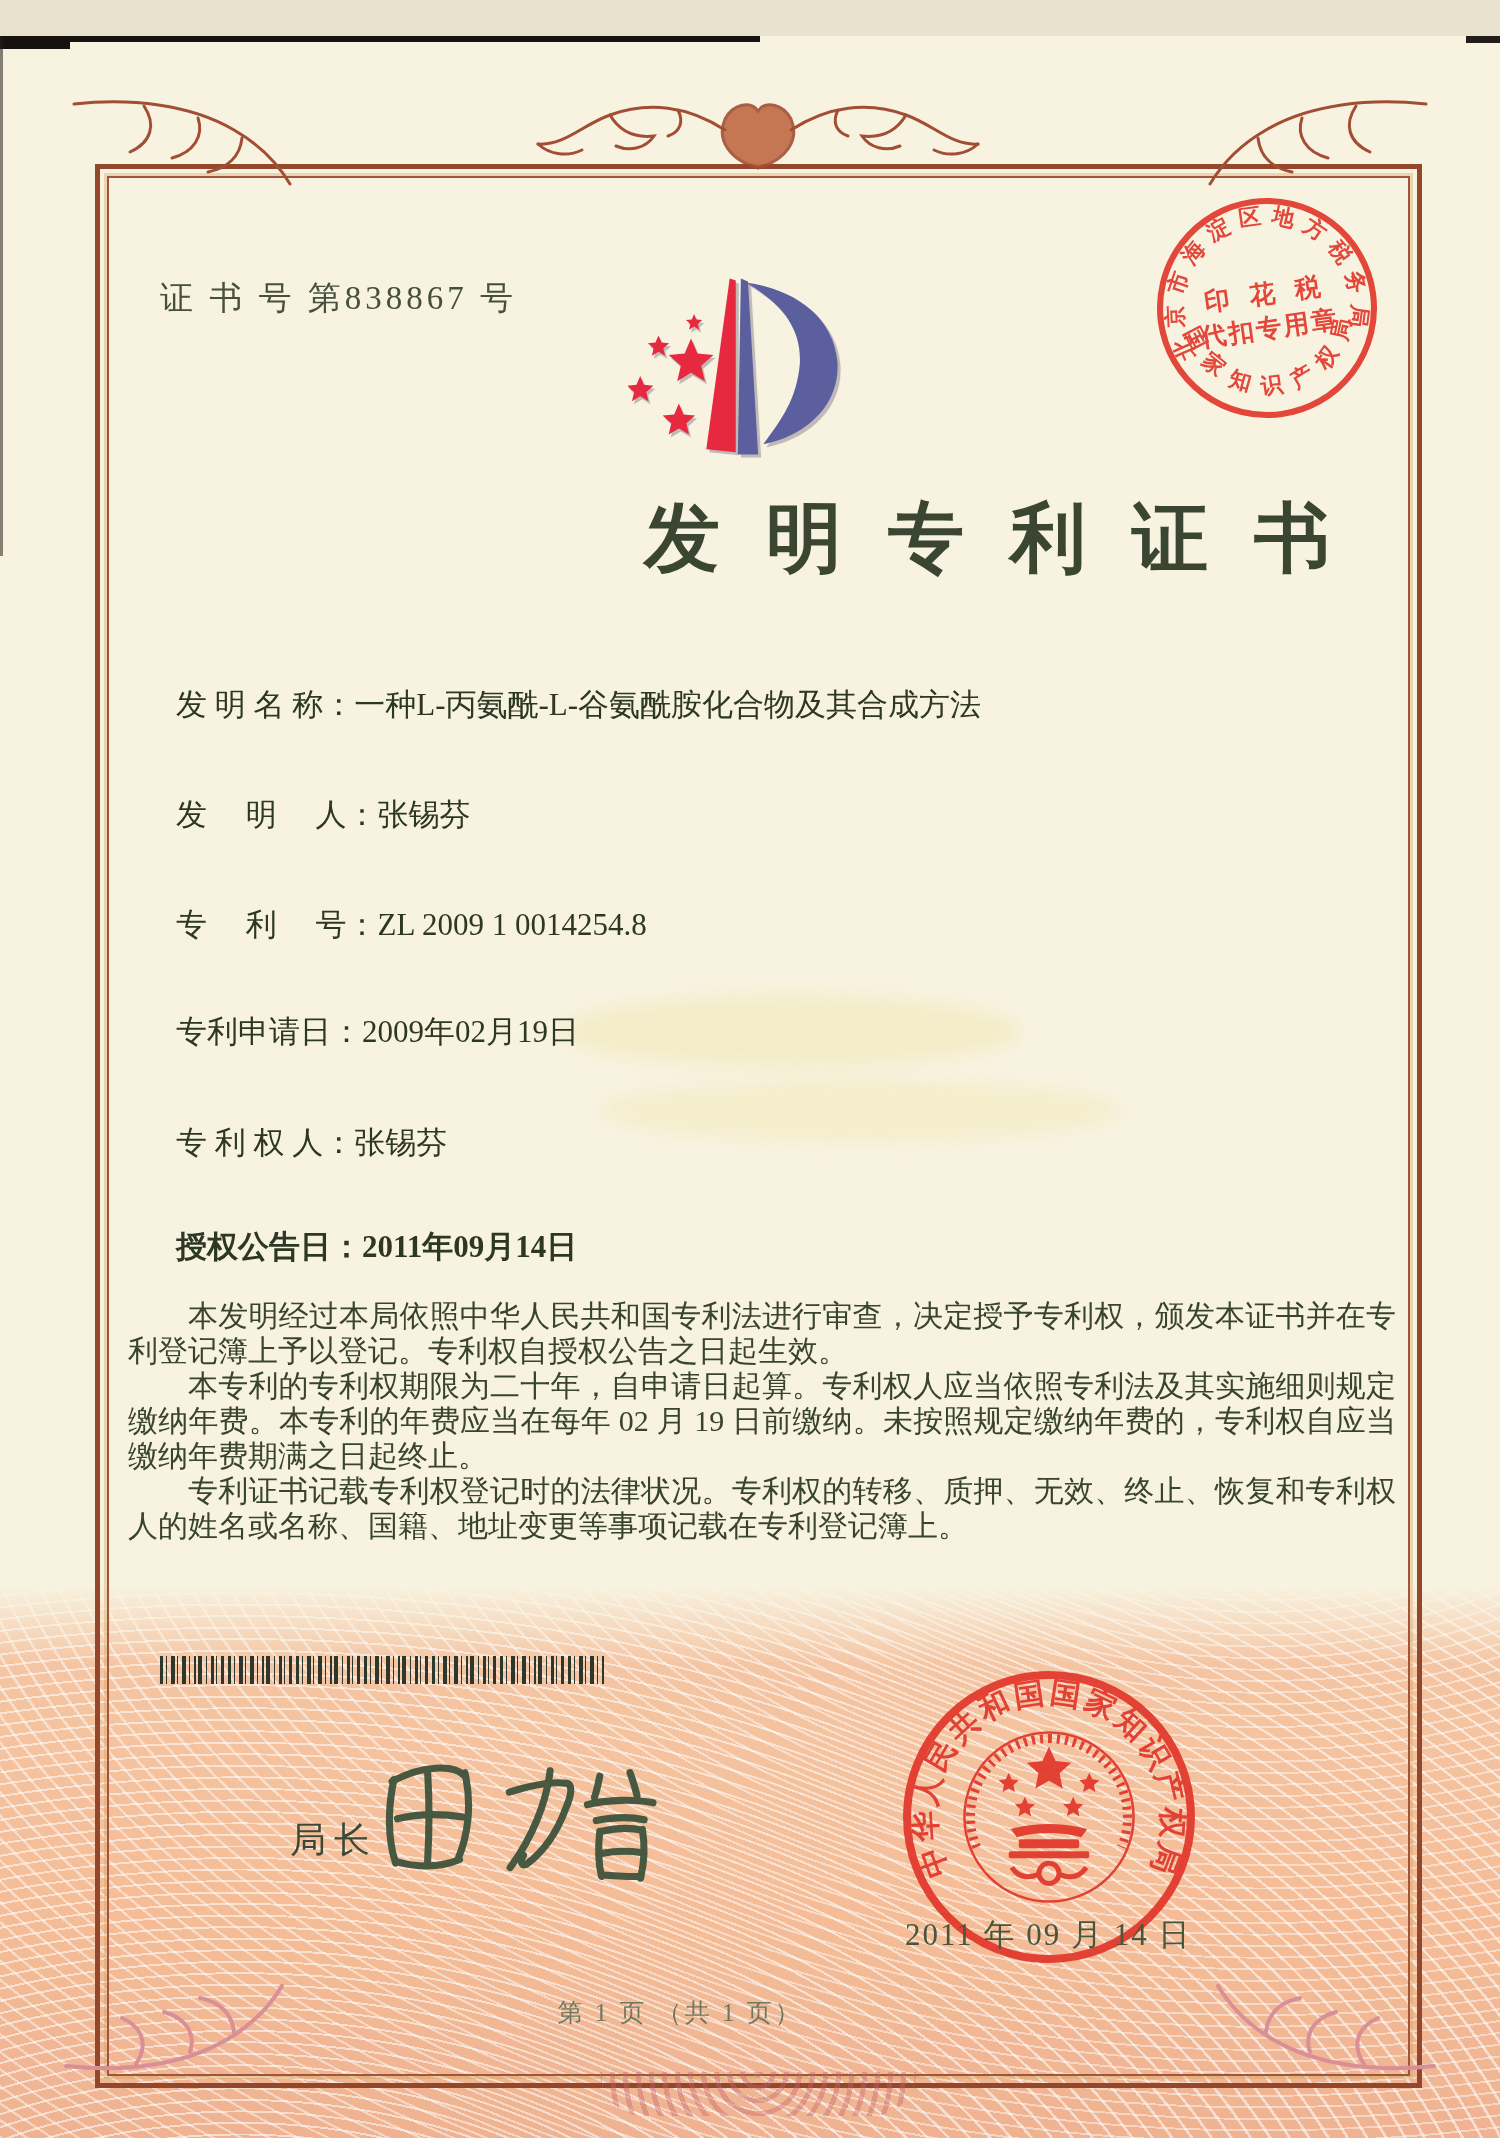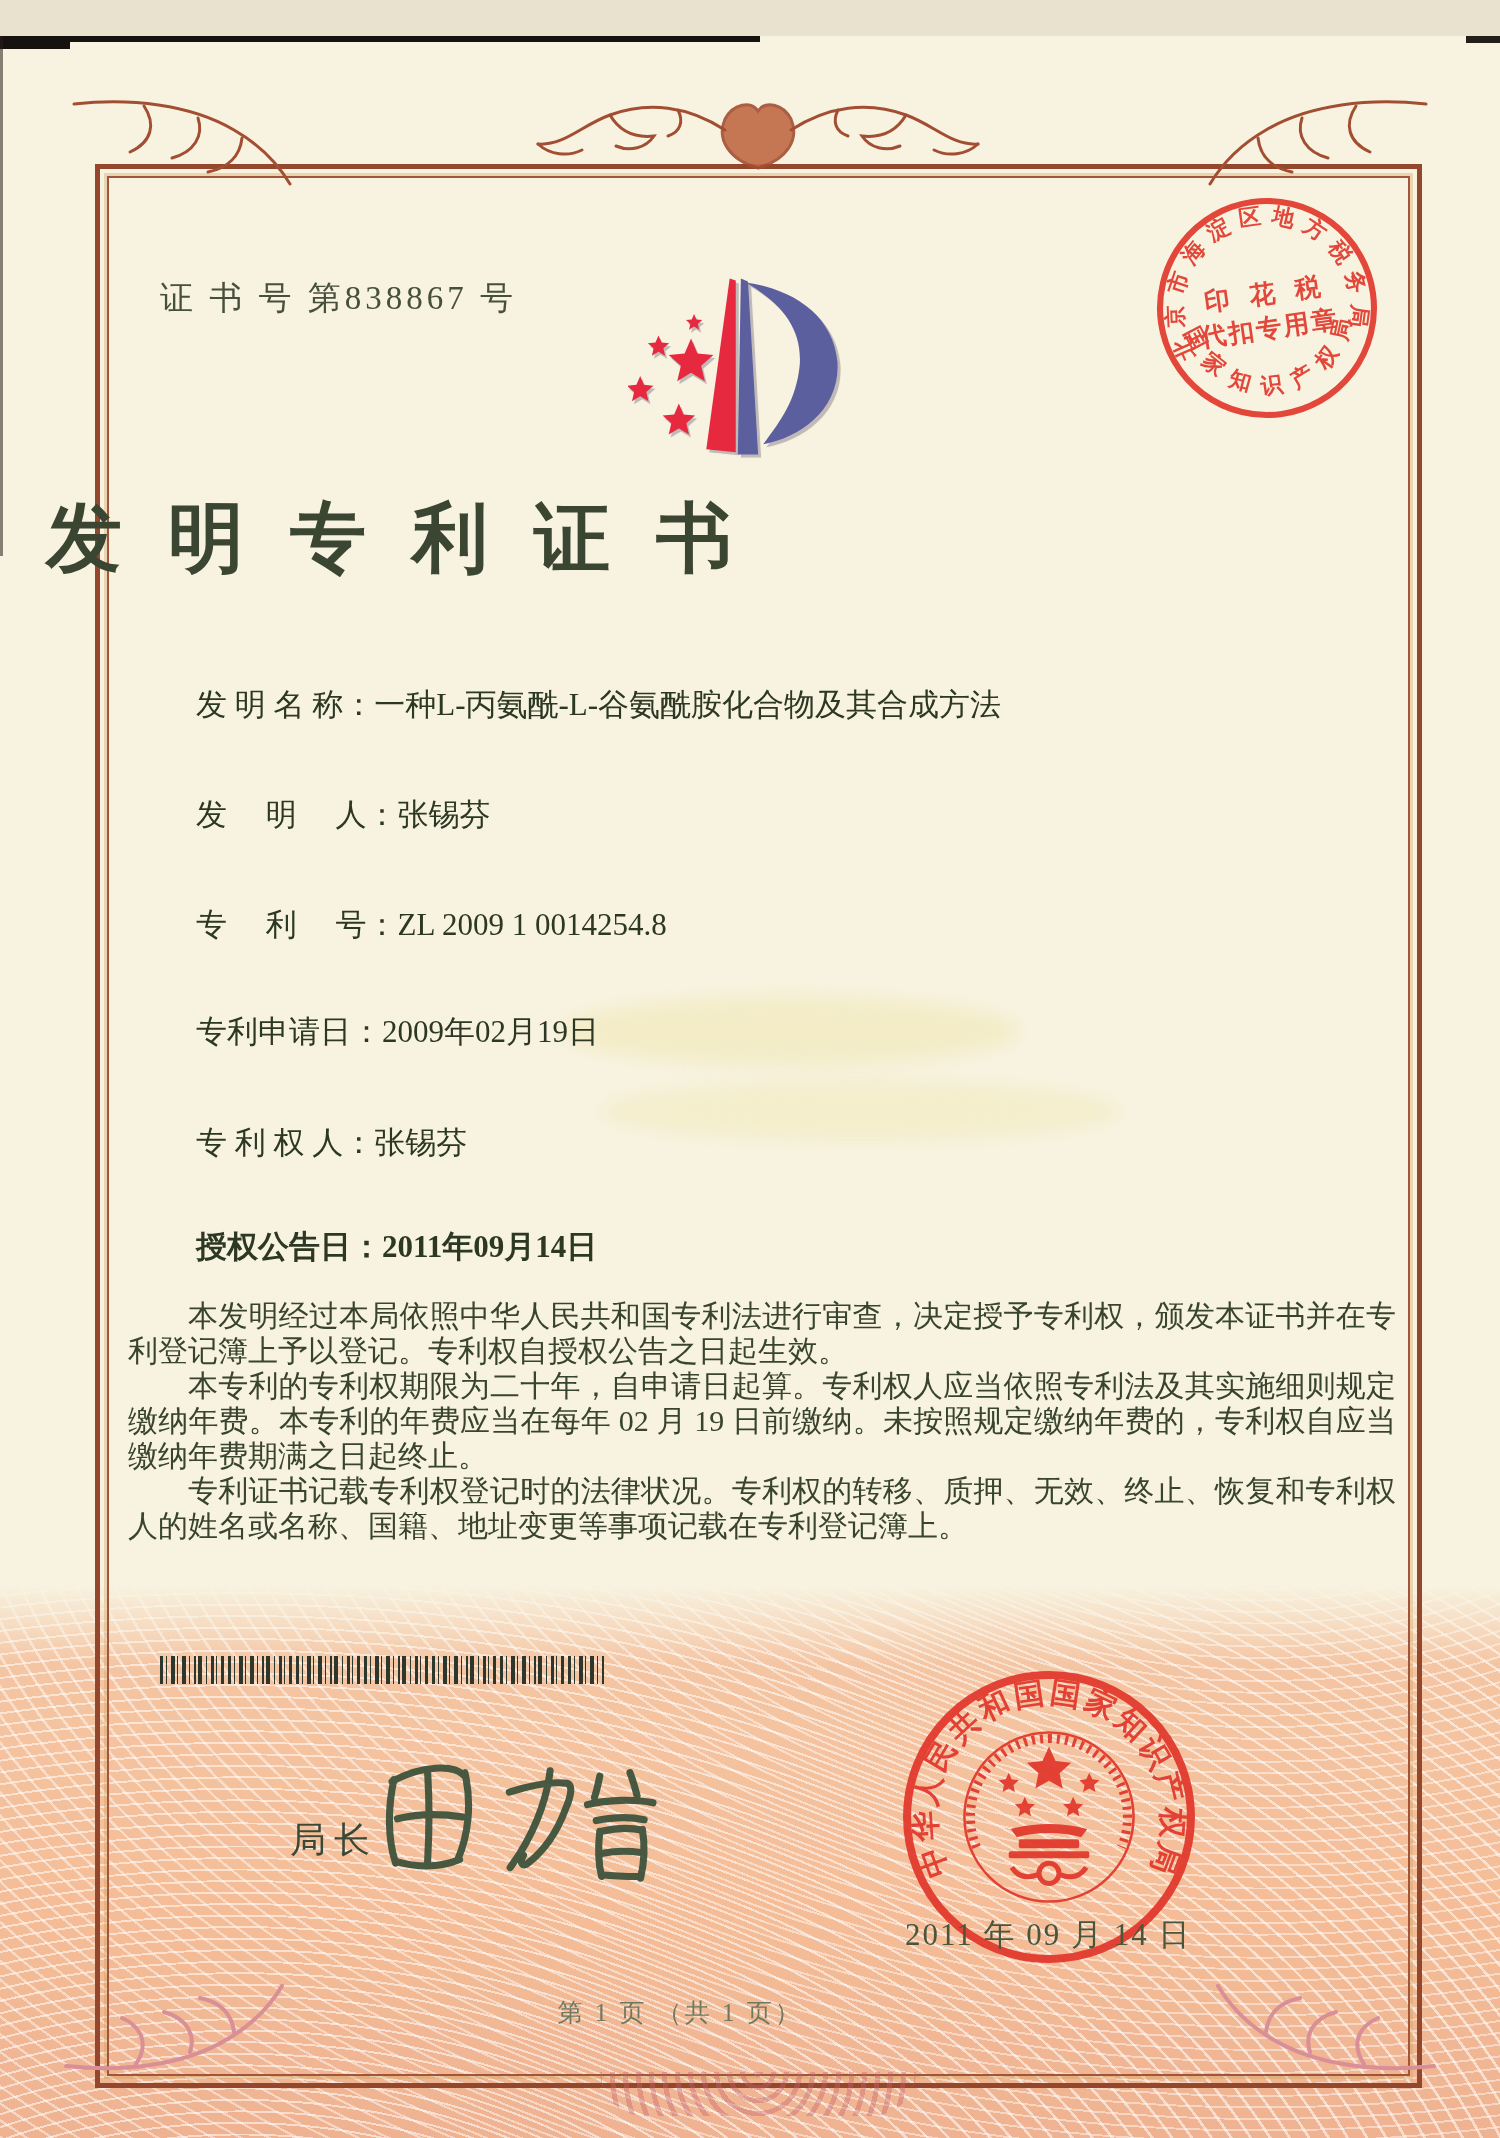--- a/index.html
+++ b/index.html
@@ -43,33 +43,33 @@
   .fl-tr{right:66px;top:58px;transform:scaleX(-1);}
   .fl-bl{left:58px;top:1948px;transform:scaleY(-1);}
   .fl-br{right:58px;top:1948px;transform:scale(-1,-1);}
   .fan{position:absolute;left:600px;top:2036px;width:316px;height:44px;z-index:3;
     background:repeating-radial-gradient(circle at 50% 0,rgba(198,96,106,.38) 0 5px,rgba(198,96,106,0) 5px 13px);
     border-radius:0 0 160px 160px;}
 
   
   .cert-no{position:absolute;left:160px;top:240px;font-size:33px;letter-spacing:4px;
     color:#46503d;z-index:3;}
-  .page-title{position:absolute;left:0;top:452px;width:1376px;text-align:left;
+  .page-title{position:absolute;left:0;top:452px;width:1376px;text-align:right;
     font-size:76px;font-weight:600;letter-spacing:46px;text-indent:46px;color:#3b4632;z-index:3;}
 
   
   .tax-stamp{position:absolute;left:1150px;top:155px;width:234px;height:234px;
     transform:rotate(-8deg);z-index:4;opacity:.93;}
   .tax-stamp text{font-family:"DejaVu Sans","Liberation Sans",sans-serif;font-weight:700;}
 
   
   .logo{position:absolute;left:628px;top:230px;width:244px;height:208px;z-index:3;}
 
   
-  .field-row{position:absolute;left:196px;font-size:31px;color:#2c3724;z-index:3;white-space:nowrap;}
+  .field-row{position:absolute;left:176px;font-size:31px;color:#2c3724;z-index:3;white-space:nowrap;}
   .row-0{top:648px;}
   .row-1{top:758px;font-family:Liberation Serif, serif;}
   .row-2{top:868px;}
   .row-3{top:975px;}
   .row-4{top:1086px;}
   .row-5{top:1190px;font-weight:700;}
 
   
   .body-text{position:absolute;left:128px;top:1262px;width:1268px;z-index:3;
     font-size:30px;line-height:35px;color:#38442f;text-align:justify;}

